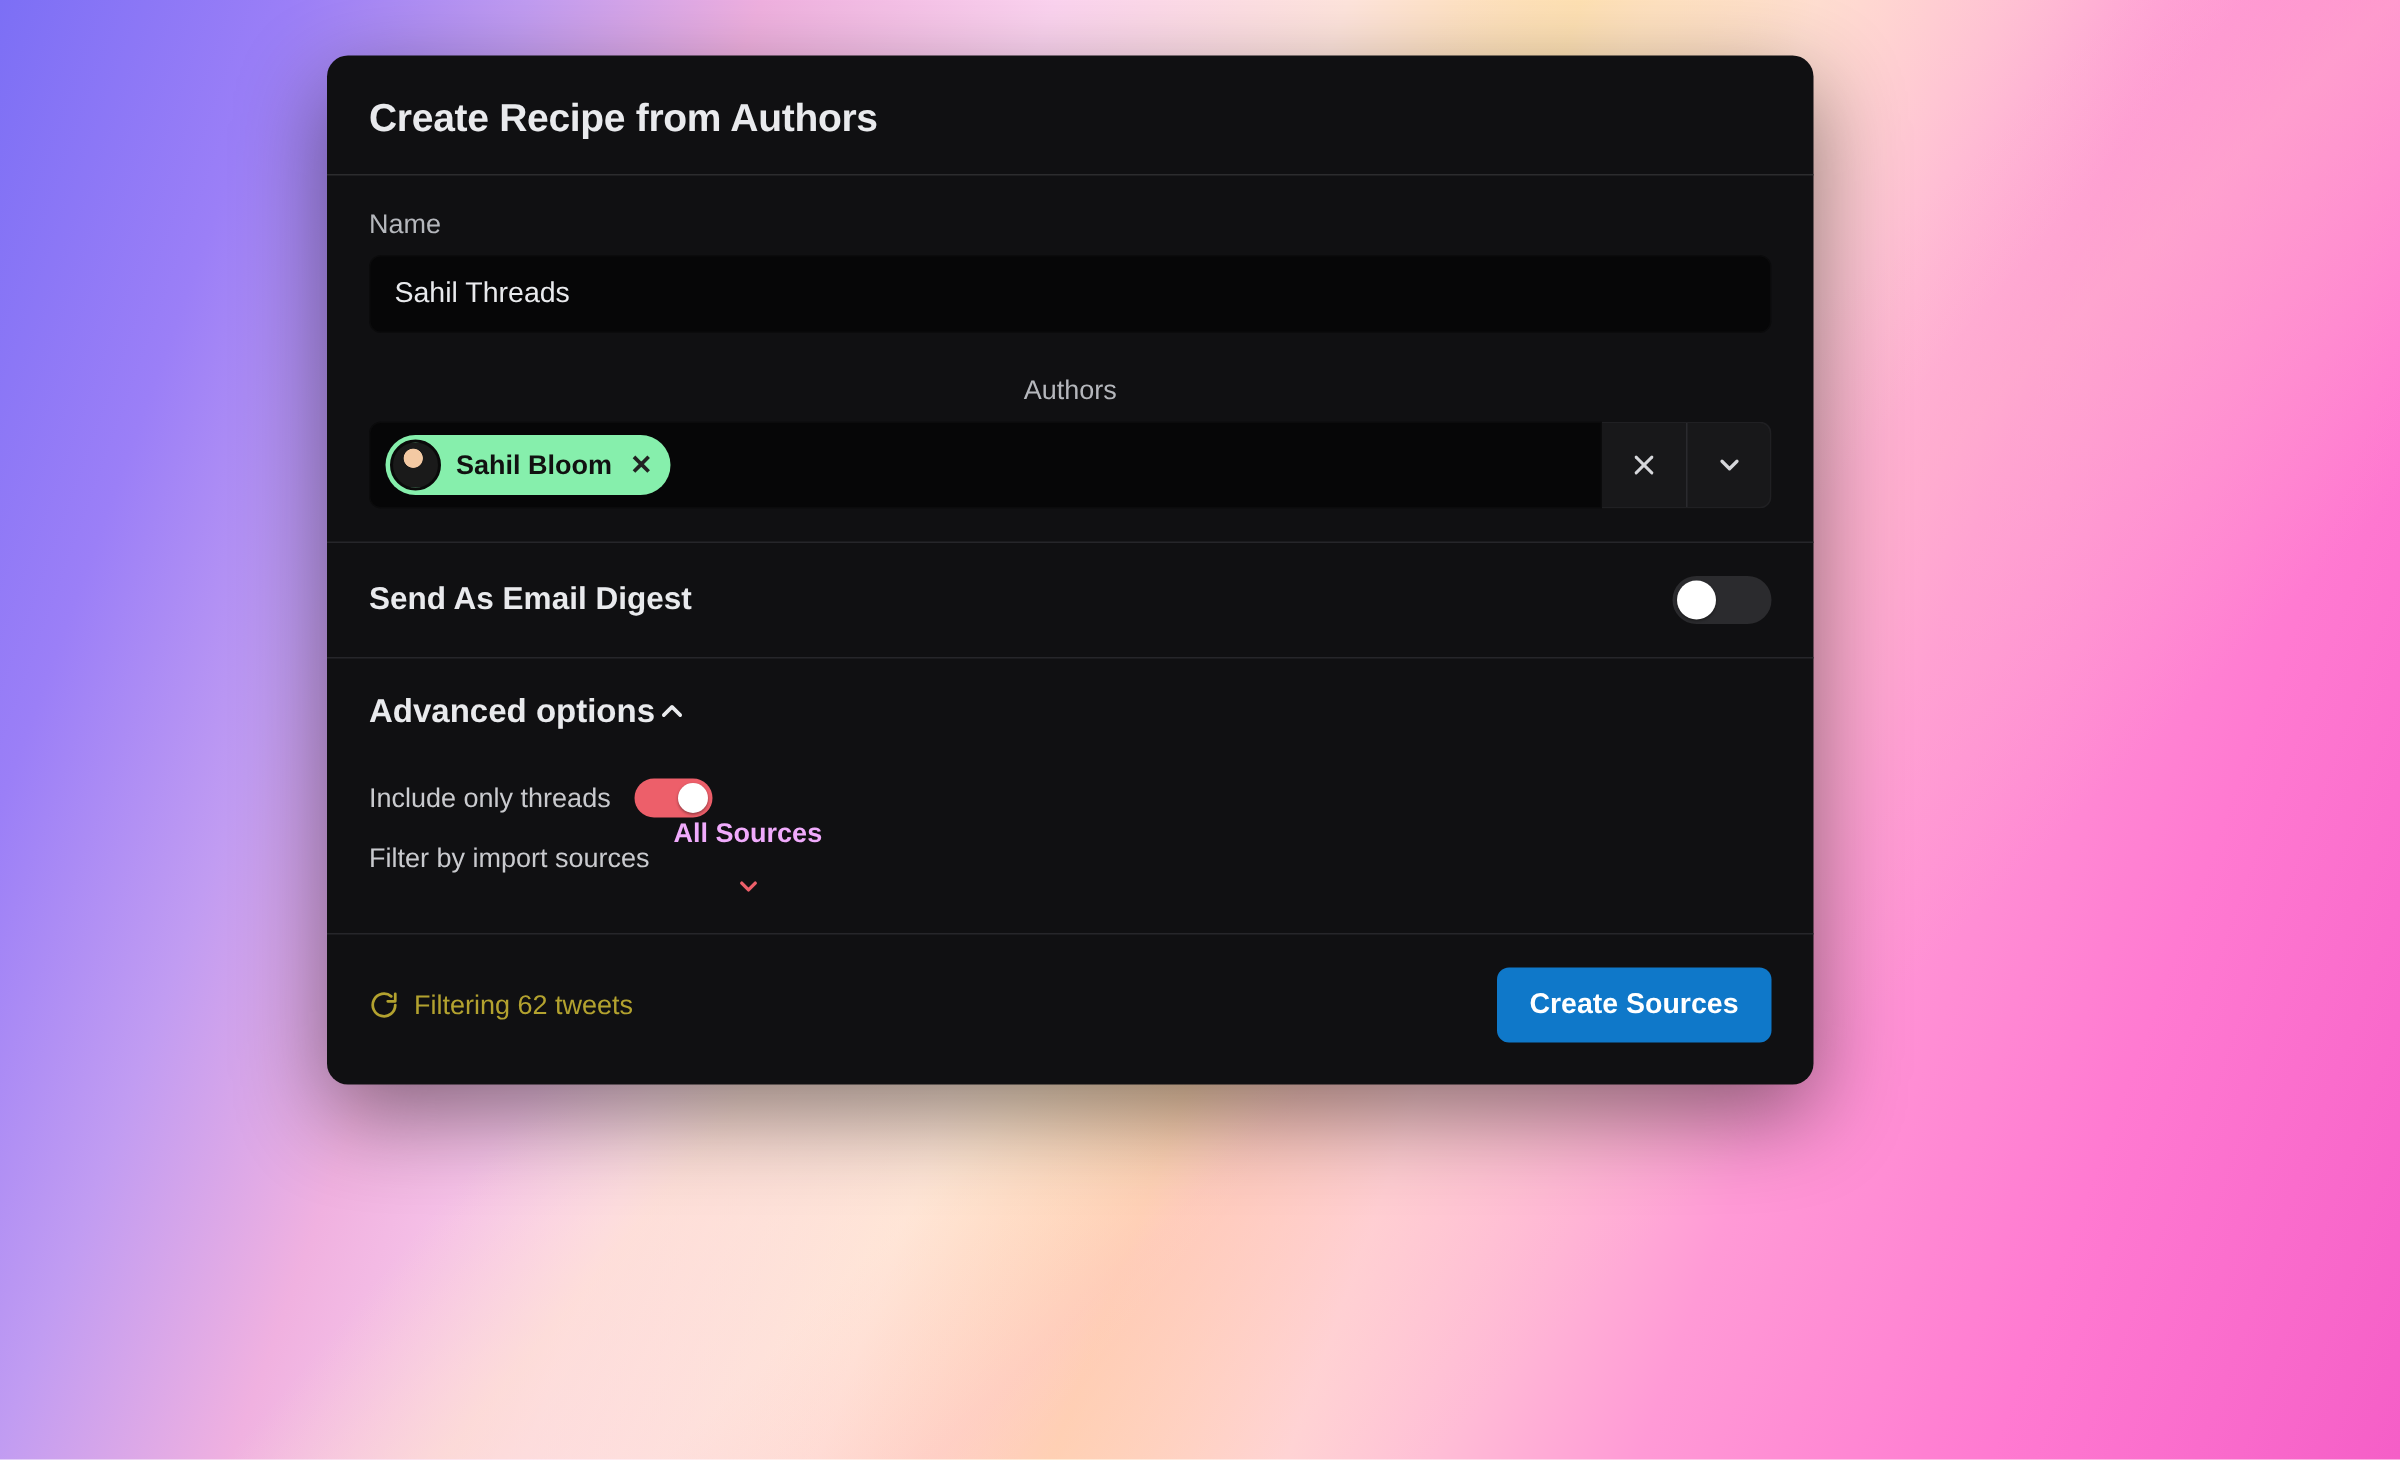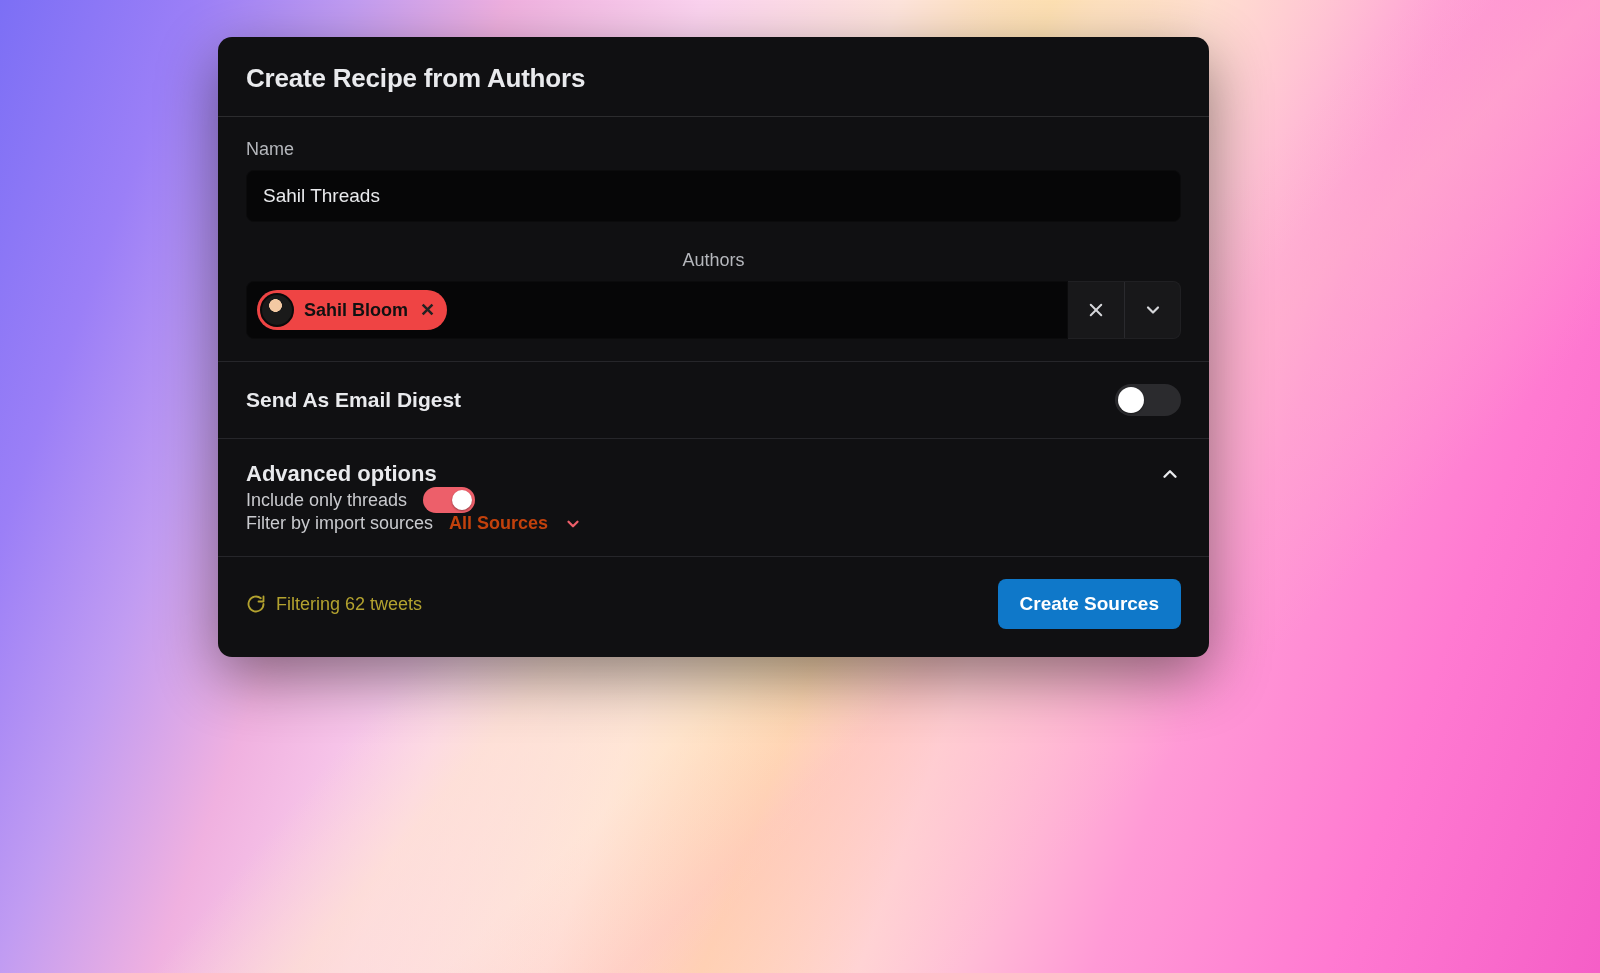--- a/index.html
+++ b/index.html
@@ -114,21 +114,21 @@
       color: #d6d7db;
       cursor: pointer;
     }
     .select-action-btn + .select-action-btn {
       border-left: 1px solid #2a2a2e;
     }
 
     .chip {
       display: flex;
       align-items: center;
-      background: #ef4444;
+      background: #86efac;
       color: #111;
       border-radius: 999px;
       padding: 3px 10px 3px 3px;
       gap: 10px;
       font-weight: 600;
       font-size: 18px;
     }
     .chip .avatar {
       width: 34px;
       height: 34px;
@@ -173,45 +173,46 @@
       box-shadow: 0 1px 2px rgba(0,0,0,0.4);
     }
     .toggle.off { background: #2b2b2e; }
     .toggle.off .toggle-knob { left: 3px; }
     .toggle.on-pink { background: #ed5f6a; width: 52px; height: 26px; }
     .toggle.on-pink .toggle-knob { width: 20px; height: 20px; top: 3px; right: 3px; left: auto; }
 
     .adv-header {
       display: flex;
       align-items: center;
-      justify-content: space-between;
-      margin-bottom: 0;
+      justify-content: flex-start;
+      margin-bottom: 32px;
     }
     .adv-header h2 {
       font-size: 22px;
       font-weight: 600;
     }
 
     .adv-row {
       display: flex;
       align-items: center;
       gap: 16px;
       font-size: 18px;
       color: #c9cace;
       text-align: right;
     }
 
     .dd-pill {
       display: inline-flex;
       align-items: center;
       gap: 16px;
-      color: #c2410c;
-      font-weight: 600;
-      font-size: 18px;
-      cursor: pointer;
+      color: #f0abfc;
+      font-weight: 600;
+      font-size: 18px;
+      cursor: pointer;
+      flex-direction: column;
     }
 
     .footer {
       display: flex;
       align-items: center;
       justify-content: space-between;
       padding: 22px 28px 28px 28px;
       border-top: 1px solid #26262a;
     }
 

